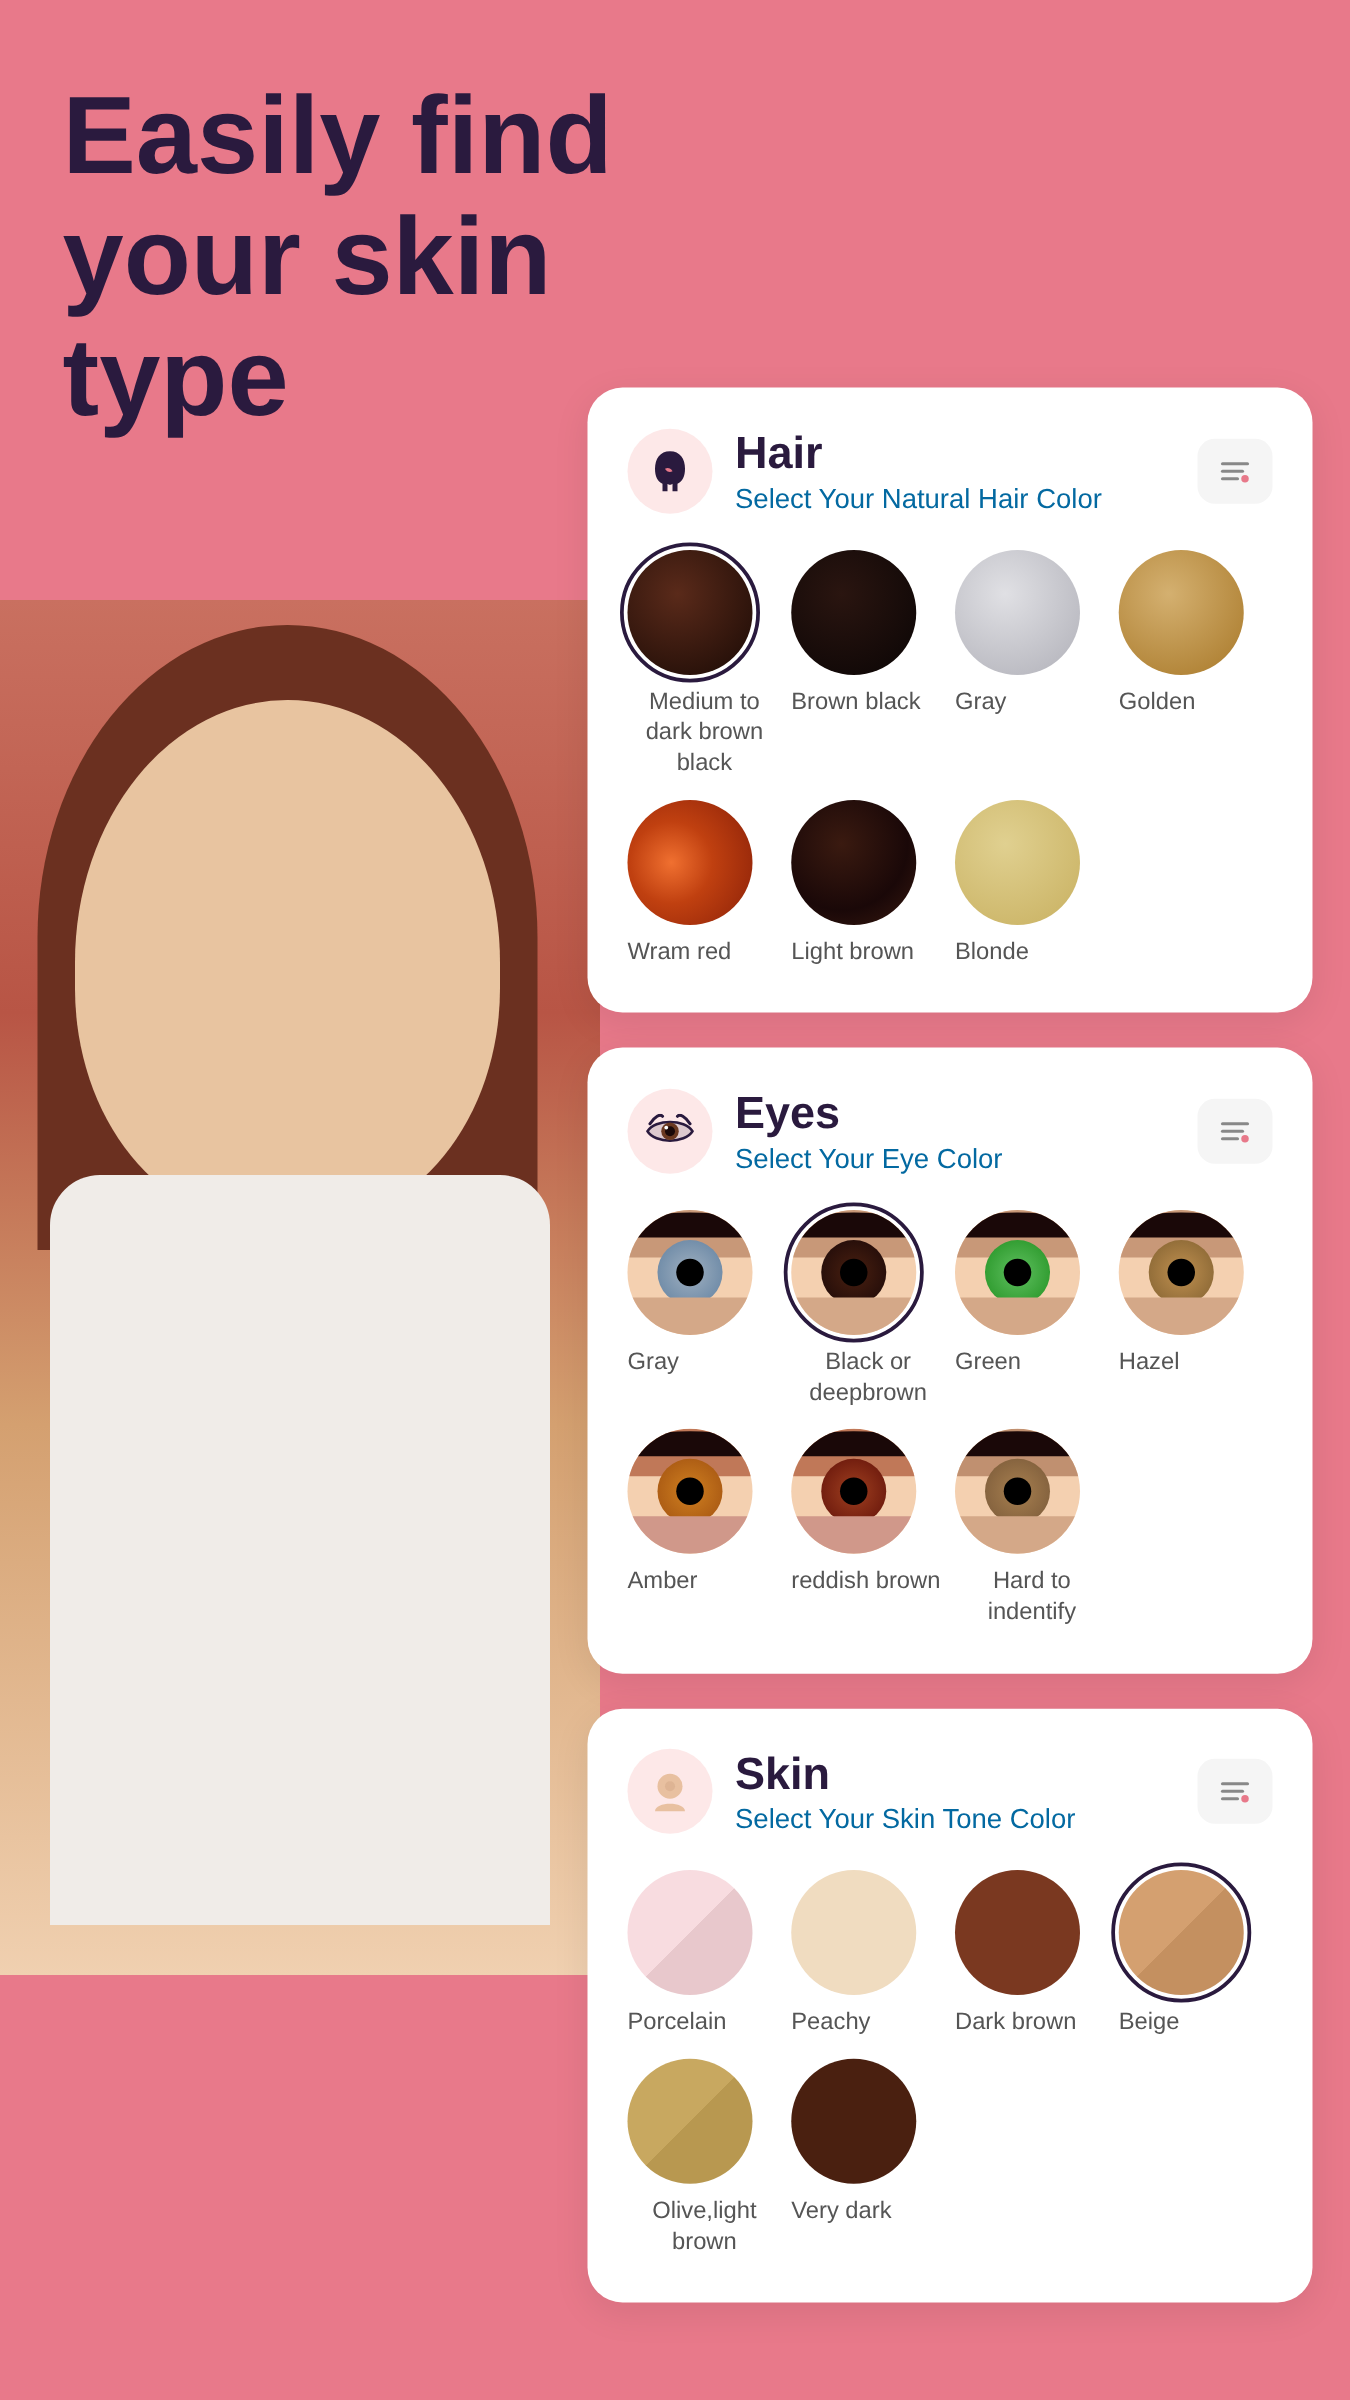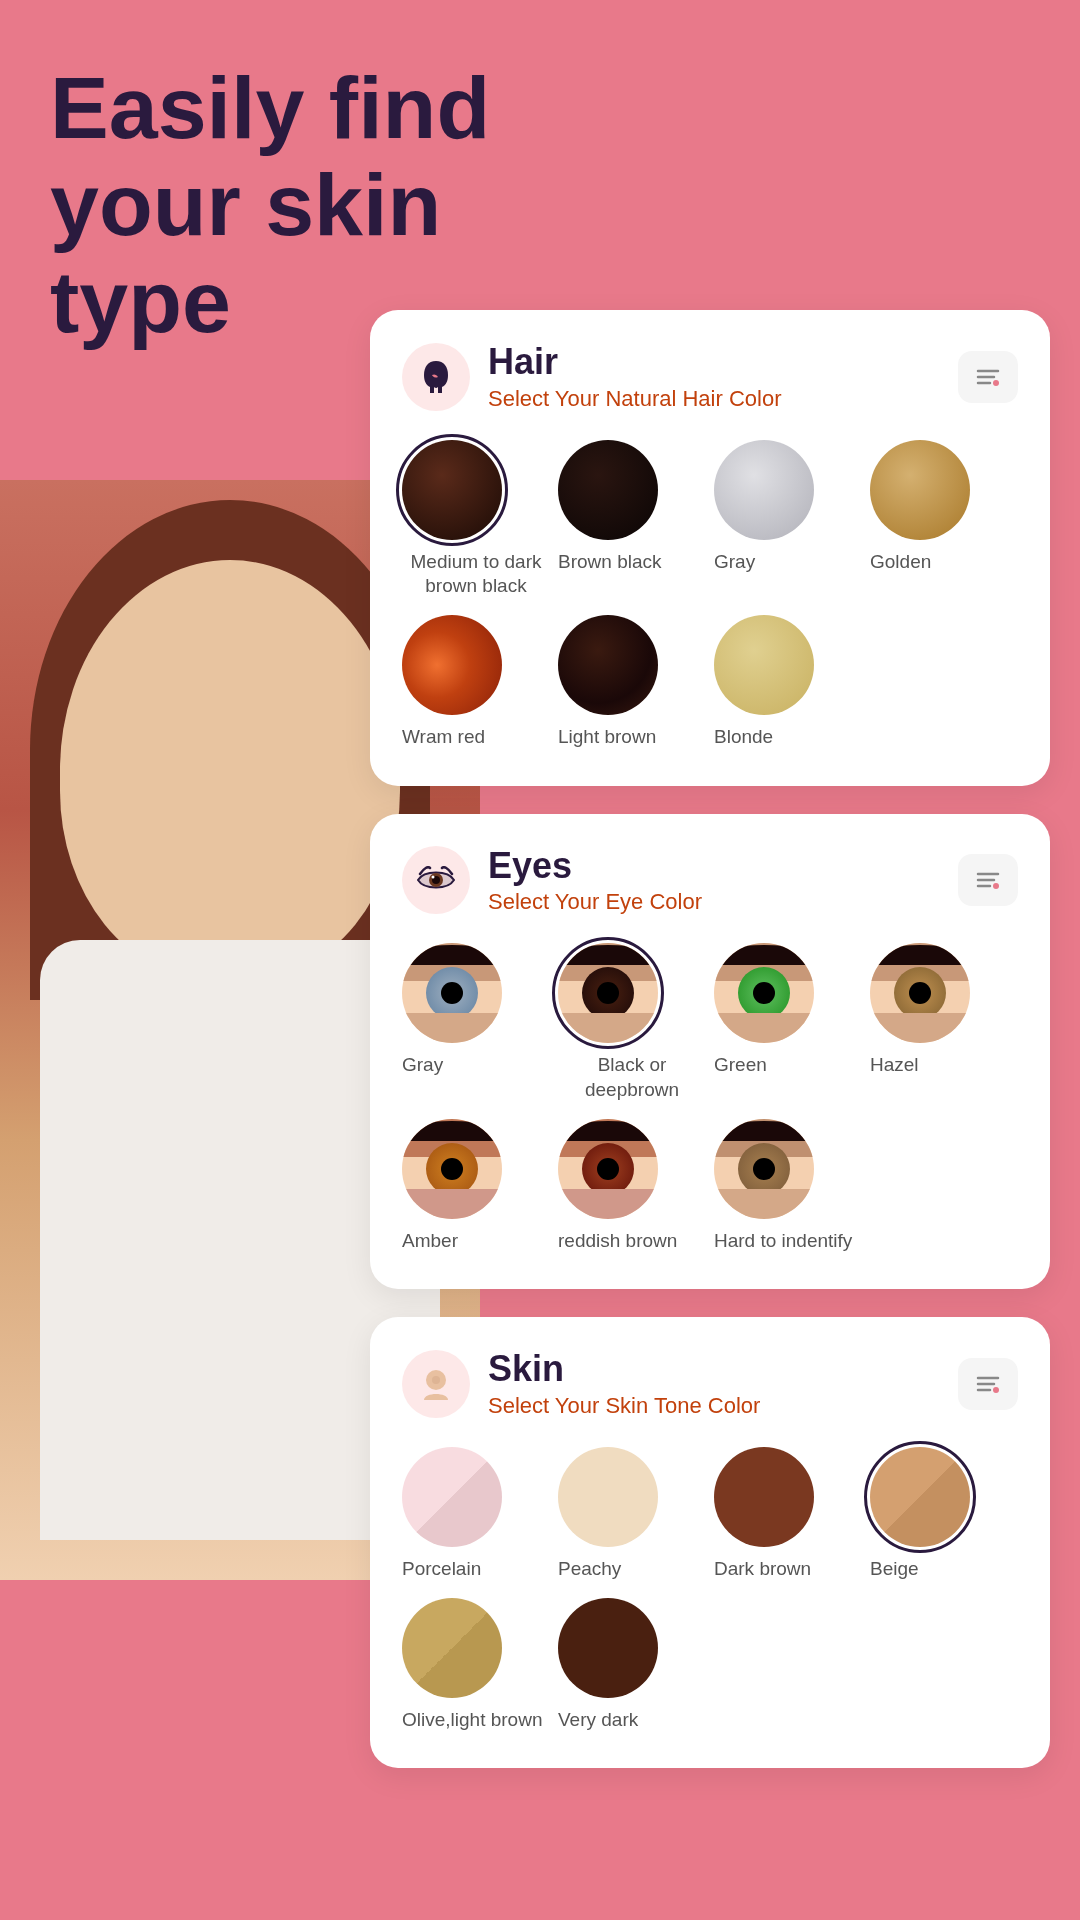--- a/index.html
+++ b/index.html
@@ -60,21 +60,21 @@
       left: 40px;
       width: 400px;
       height: 600px;
       background: #f0ece8;
       border-radius: 40px 40px 0 0;
     }
     .cards-container {
       position: absolute;
       right: 30px;
       top: 310px;
-      width: 680px;
+      width: 580px;
       display: flex;
       flex-direction: column;
       gap: 28px;
     }
     .card {
       background: #ffffff;
       border-radius: 28px;
       padding: 32px 32px 36px 32px;
       box-shadow: 0 8px 30px rgba(0,0,0,0.08);
     }
@@ -101,21 +101,21 @@
     }
     .card-title-group {}
     .card-title {
       font-size: 36px;
       font-weight: 800;
       color: #2a1a3e;
       line-height: 1.1;
     }
     .card-subtitle {
       font-size: 22px;
-      color: #c2410c;
+      color: #0369a1;
       margin-top: 4px;
     }
     .filter-icon-btn {
       width: 60px;
       height: 52px;
       background: #f5f5f5;
       border-radius: 14px;
       display: flex;
       align-items: center;
       justify-content: center;

